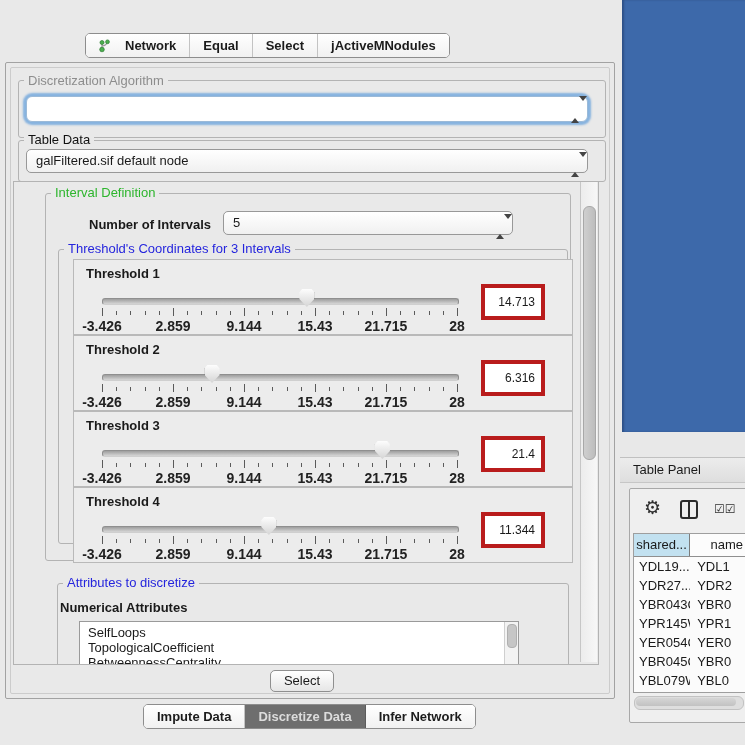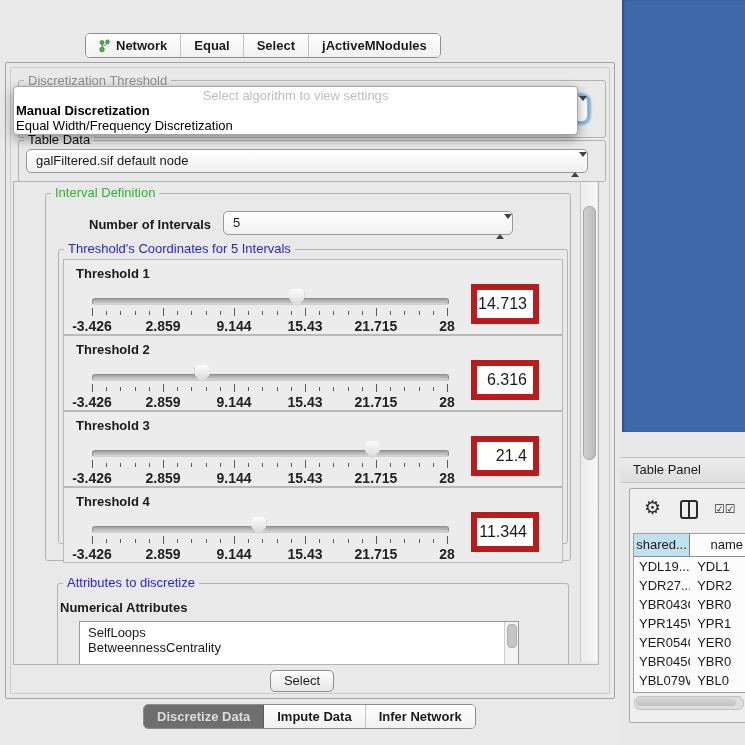--- a/index.html
+++ b/index.html
@@ -8,21 +8,21 @@
   .abs{position:absolute;}
   
   #control-panel{left:0;top:0;width:620px;height:745px;background:#e9e9e9;}
   #cp-titlebar{left:0;top:0;width:620px;height:28px;background:linear-gradient(#efefef,#dfdfdf);
                border-bottom:1px solid #c2c2c2;}
   #cp-title{left:8px;top:6px;font-size:13px;color:#1c1c1c;}
   #float-icon{left:578px;top:9px;width:10px;height:10px;border:1.5px solid #2a2a2a;border-radius:2px;background:transparent;}
   #close-icon{left:594px;top:5px;font-size:13px;font-weight:700;color:#111;}
   
   .tabstrip{display:flex;height:23px;border:1px solid #8d8d8d;border-radius:5px;overflow:hidden;background:#fff;}
-  .tab{display:flex;align-items:center;gap:5px;padding:0 13px;font-size:13px;font-weight:700;color:#1b1b1b;
+  .tab{display:flex;align-items:center;gap:14px;padding:0 13px;font-size:13px;font-weight:700;color:#1b1b1b;
        background:linear-gradient(#ffffff,#f1f1f1);border-right:1px solid #c3c3c3;line-height:23px;white-space:nowrap;}
   .tab:last-child{border-right:none;}
   .tab.sel{background:#6e6e6e;color:#dcdcdc;border-right:1px solid #5c5c5c;}
   #top-tabs{left:85px;top:33px;}
   #bottom-tabs{left:143px;top:704px;}
   
   #outer-frame{left:5px;top:62px;width:608px;height:635px;border:1px solid #a2a2a2;border-radius:2px;}
   #inner-frame{left:10px;top:67px;width:598px;height:625px;border:1px solid #cscsc;border:1px solid #cccccc;border-radius:2px;}
   .group{border:1px solid #b3b3b3;border-radius:3px;}
   .group-title{position:absolute;font-size:13px;background:#e9e9e9;padding:0 4px;line-height:14px;}
@@ -50,35 +50,35 @@
   #scroll-viewport{left:13px;top:181px;width:584px;height:482px;border:1px solid #b3b3b3;overflow:hidden;background:#e9e9e9;}
   #vscrollbar{left:580px;top:182px;width:16px;height:480px;background:linear-gradient(to right,#ececec,#f7f7f7);border-left:1px solid #c6c6c6;z-index:3;}
   #vscroll-thumb{left:2px;top:24px;width:11px;height:252px;border-radius:6px;background:linear-gradient(to right,#cfcfcf,#bdbdbd);border:1px solid #a8a8a8;}
   
   #interval-group{left:31px;top:11px;width:524px;height:366px;}
   #interval-title{left:37px;top:4px;color:#2db52d;}
   #num-intervals-label{left:75px;top:35px;font-size:13px;font-weight:700;}
   #num-intervals-spinner{left:209px;top:29px;width:288px;height:22px;line-height:22px;}
   #thr-group{left:44px;top:67px;width:508px;height:293px;}
   #thr-title{left:50px;top:60px;color:#2525dd;}
-  #threshold-rows{left:49px;top:77px;width:500px;height:304px;padding-left:16px;}
+  #threshold-rows{left:59px;top:77px;width:500px;height:304px;padding-left:16px;}
   .th-row{position:absolute;left:0;width:498px;height:74px;border:1px solid #b9b9b9;background:#ececec;}
   .th-label{position:absolute;left:12px;top:6px;font-size:13px;font-weight:700;}
   .th-track{position:absolute;left:28px;top:38px;width:355px;height:5px;border-radius:3px;
             background:linear-gradient(#9e9e9e,#d6d6d6);border:1px solid #8f8f8f;border-bottom-color:#cfcfcf;}
   .th-handle{position:absolute;top:29px;width:15px;height:18px;
              clip-path:polygon(18% 0,82% 0,100% 18%,100% 55%,50% 100%,0 55%,0 18%);
              background:linear-gradient(#fdfdfd,#d5d5d5);filter:drop-shadow(0 0 1px #6f6f6f);}
   .th-ticks{position:absolute;left:28px;top:48px;width:355px;height:9px;}
   .tick{position:absolute;top:3px;width:1px;height:4px;background:#5a5a5a;}
   .tick.major{top:0;height:8px;}
   .th-scale{position:absolute;left:28px;top:58px;width:355px;height:12px;}
   .scale-lbl{position:absolute;transform:translateX(-50%);font-size:14px;font-weight:700;color:#222;white-space:nowrap;}
-  .th-value{position:absolute;left:407px;top:24px;width:50px;height:28px;background:#fff;border:6px solid #b91c1c;
-            font-size:16px;line-height:28px;text-align:right;padding-right:6px;box-sizing:content-box;}
+  .th-value{position:absolute;left:407px;top:24px;width:50px;height:28px;background:#fff;border:4px solid #b91c1c;
+            font-size:12px;line-height:28px;text-align:right;padding-right:6px;box-sizing:content-box;}
   
   #attr-group{left:43px;top:401px;width:510px;height:150px;}
   #attr-title{left:49px;top:394px;color:#2525dd;}
   #attr-label{left:46px;top:418px;font-size:13px;font-weight:700;}
   #attr-list{left:65px;top:439px;width:438px;height:120px;background:#fff;border:1px solid #9a9a9a;}
   .attr-item{font-size:13px;line-height:15px;padding-left:8px;white-space:nowrap;}
   #attr-list-inner{position:absolute;left:0;top:3px;right:13px;}
   #attr-scroll{position:absolute;right:0;top:0;width:13px;height:100%;background:#f3f3f3;border-left:1px solid #cfcfcf;}
   #attr-thumb{position:absolute;left:2px;top:2px;width:8px;height:22px;border-radius:4px;background:#c6c6c6;border:1px solid #b0b0b0;}
   
@@ -132,47 +132,42 @@
       </span>
     <span class="tab">
         <span>jActiveMNodules</span>
       </span>
   </div>
 
   <div id="outer-frame" class="abs"></div>
   <div id="inner-frame" class="abs"></div>
 
   <div id="algo-group" class="abs group"></div>
-  <span id="algo-title" class="abs group-title">Discretization Threshold</span>
+  <span id="algo-title" class="abs group-title">Discretization Algorithm</span>
   <div id="algo-combo" class="abs">
     <span class="spin-arrows"><span class="up"></span><span class="dn"></span></span>
-  </div>
-  <div id="algo-popup" class="abs">
-    <div id="popup-hint" class="abs">Select algorithm to view settings</div>
-    <div id="popup-opt-0" class="abs popup-opt">Manual Discretization</div>
-    <div id="popup-opt-1" class="abs popup-opt">Equal Width/Frequency Discretization</div>
   </div>
 
   <div id="tabledata-group" class="abs group"></div>
   <span id="tabledata-title" class="abs group-title">Table Data</span>
   <div id="tabledata-combo" class="abs combo">
     <span class="val">galFiltered.sif default node</span>
     <span class="spin-arrows"><span class="up"></span><span class="dn"></span></span>
   </div>
 
   <div id="scroll-viewport" class="abs">
     <div id="interval-group" class="abs group"></div>
     <span id="interval-title" class="abs group-title">Interval Definition</span>
     <span id="num-intervals-label" class="abs">Number of Intervals</span>
     <div id="num-intervals-spinner" class="abs combo">
       <span class="val">5</span>
       <span class="spin-arrows"><span class="up"></span><span class="dn"></span></span>
     </div>
     <div id="thr-group" class="abs group"></div>
-    <span id="thr-title" class="abs group-title">Threshold's Coordinates for 5 Intervals</span>
+    <span id="thr-title" class="abs group-title">Threshold's Coordinates for 3 Intervals</span>
     <div id="threshold-rows" class="abs">
         <div class="th-row" style="top: 0px;">
           <span class="th-label">Threshold 1</span>
           <div class="th-track"></div>
           <div class="th-handle" style="left: 225.405px;"></div>
           <div class="th-ticks">
             <span class="tick major" style="left: 0%;"></span>
             <span class="tick" style="left: 4%;"></span>
             <span class="tick" style="left: 8%;"></span>
             <span class="tick" style="left: 12%;"></span>
@@ -336,39 +331,40 @@
           <div class="th-value">11.344</div>
         </div>
       </div>
 
     <div id="attr-group" class="abs group"></div>
     <span id="attr-title" class="abs group-title">Attributes to discretize</span>
     <span id="attr-label" class="abs">Numerical Attributes</span>
     <div id="attr-list" class="abs">
       <div id="attr-list-inner">
           <div class="attr-item">SelfLoops</div>
+          <div class="attr-item">TopologicalCoefficient</div>
           <div class="attr-item">BetweennessCentrality</div>
         </div>
       <div id="attr-scroll">
           <div id="attr-thumb"></div>
         </div>
     </div>
   </div>
   <div id="vscrollbar" class="abs">
     <div id="vscroll-thumb" class="abs"></div>
   </div>
 
   <div id="apply-button" class="abs">Select</div>
 
   <div id="bottom-tabs" class="abs tabstrip">
+    <span class="tab">
+        <span>Impute Data</span>
+      </span>
     <span class="tab sel">
         <span>Discretize Data</span>
-      </span>
-    <span class="tab">
-        <span>Impute Data</span>
       </span>
     <span class="tab">
         <span>Infer Network</span>
       </span>
   </div>
 </div>
 
 <div id="right-bg" class="abs"></div>
 
 <div id="net-frame" class="abs">

